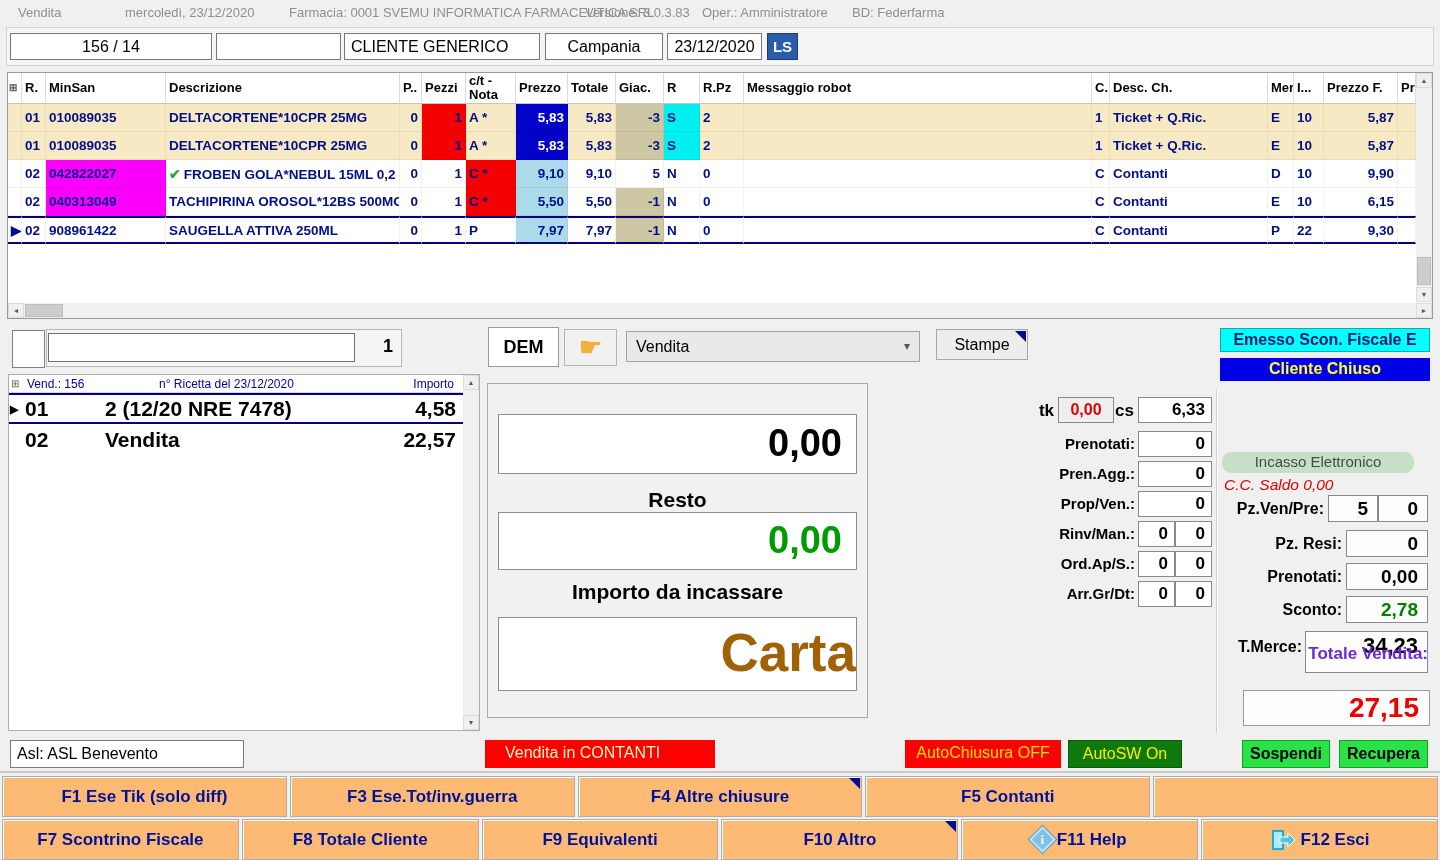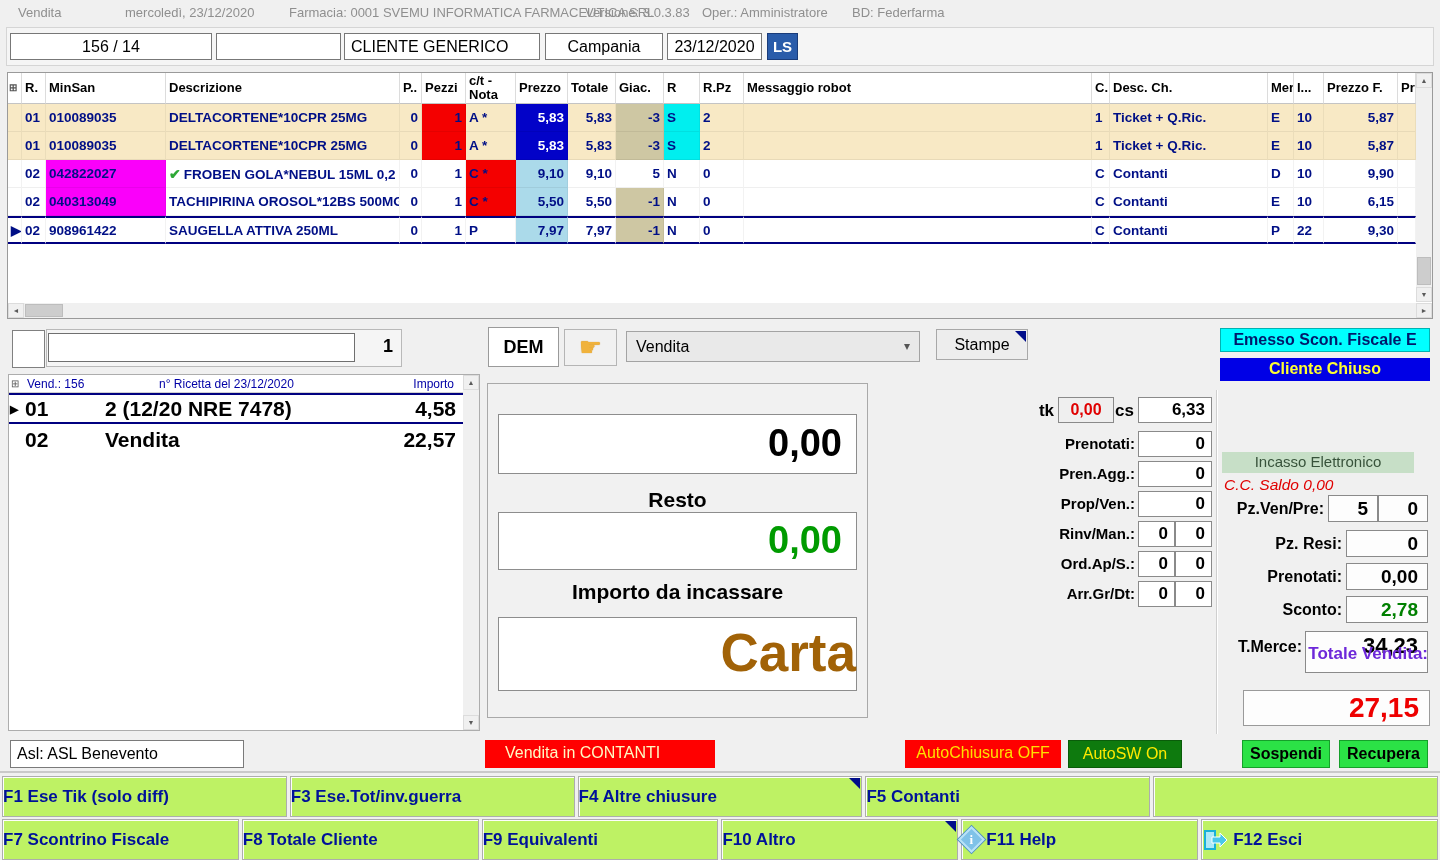--- a/index.html
+++ b/index.html
@@ -76,38 +76,38 @@
   .pr2 { top:128px; height:58px; font-size:38px; line-height:54px; padding-right:14px; color:#009b00; }
   .pc { top:233px; height:74px; font-size:53px; line-height:70px; color:#a16207; text-align:right; }
 
   
   .clabel { position:absolute; font-weight:bold; color:#000; text-align:right; white-space:nowrap; }
   .cbox { position:absolute; height:26px; background:#fff; border:1px solid #8a8a8a; font-weight:bold; font-size:17px; color:#000; text-align:right; padding-right:6px; line-height:24px; }
   .cbox.grey { background:#efefef; color:#e00000; text-align:center; padding-right:0; }
   .vdivider { position:absolute; left:1216px; top:390px; height:344px; width:2px; border-left:1px solid #cfcfcf; border-right:1px solid #fff; }
 
   
-  .incasso { position:absolute; left:1222px; top:452px; width:192px; height:21px; background:#c7dfc7; color:#37523a; font-size:15px; text-align:center; line-height:20px; }
+  .incasso { position:absolute; left:1222px; top:452px; width:192px; height:21px; background:#c7dfc7; color:#37523a; font-size:15px; text-align:center; line-height:20px;border-radius:9px; }
   .ccsaldo { position:absolute; left:1224px; top:476px; color:#e00000; font-size:15.5px; white-space:nowrap;font-style:italic; }
   .rbox { position:absolute; background:#fdfdfd; border:1px solid #8a8a8a; font-weight:bold; text-align:right; color:#000; }
   .totlabel { position:absolute; left:1243px; top:644px; width:185px; text-align:right; font-weight:bold; font-size:17px; color:#6d28d9; }
   .totbox { position:absolute; left:1243px; top:690px; width:187px; height:36px; background:#fdfdfd; border:1px solid #9a9a9a; font-weight:bold; font-size:28px; color:#ee0000; text-align:right; padding-right:10px; line-height:33px; }
 
   
   .stin { position:absolute; top:740px; height:28px; background:#fff; border:1px solid #7a7a7a; font-size:16px; color:#000; line-height:26px; padding-left:6px; white-space:nowrap; overflow:hidden; }
   .stflag { position:absolute; top:740px; height:28px; font-size:16px; line-height:26px; white-space:nowrap; overflow:hidden; }
   .flag-red { background:#ff0000; color:#fef9c3; padding-left:20px; }
   .flag-red-c { background:#ff0000; color:#ffe000; text-align:center; }
   .flag-dgreen { background:#0e7a0e; color:#ffe900; text-align:center; border:1px solid #0a5c0a; }
   .flag-green { background:#2be246; color:#000; text-align:center; border:1px solid #15a02a; font-weight:600; }
 
   
   .fkrow { position:absolute; left:1px; width:1438px; height:41px; display:flex; gap:3px; padding:0 1px; }
   .fkrow1 { top:776px; } .fkrow2 { top:819px; }
-  .fkbtn { flex:1; position:relative; background:#bef264; border:1px solid #adadad; box-shadow:inset 1px 1px 0 #fdfdfd; color:#001299; font-weight:bold; font-size:17px; display:flex; align-items:center; justify-content:flex-start; gap:5px; }
+  .fkbtn { flex:1; position:relative; background:#fdba74; border:1px solid #adadad; box-shadow:inset 1px 1px 0 #fdfdfd; color:#001299; font-weight:bold; font-size:17px; display:flex; align-items:center; justify-content:center; gap:5px; }
   .diamond { width:19px; height:19px; transform:rotate(45deg); background:#7fc2e8; border:2px solid #b9e2f6; box-shadow:0 0 0 1px #4e8fbe; display:flex; align-items:center; justify-content:center; }
   .diamond b { transform:rotate(-45deg); color:#fff; font-size:13px; font-family:"Liberation Serif", serif; }
   .borderline { position:absolute; left:0; top:771px; width:1440px; height:2px; background:#c9c9c9; }
 </style>
 </head>
 <body>
 
 <div id="app">
 
   <div class="titlebar">

